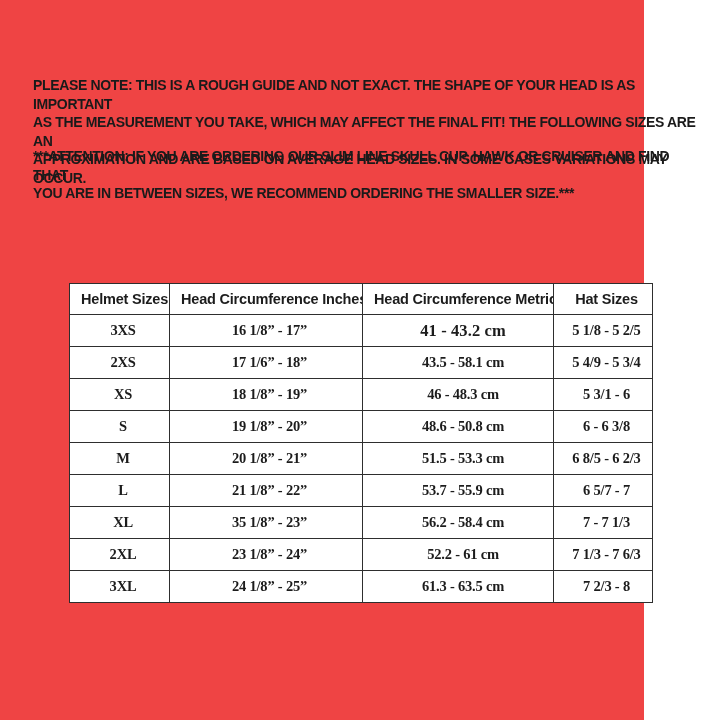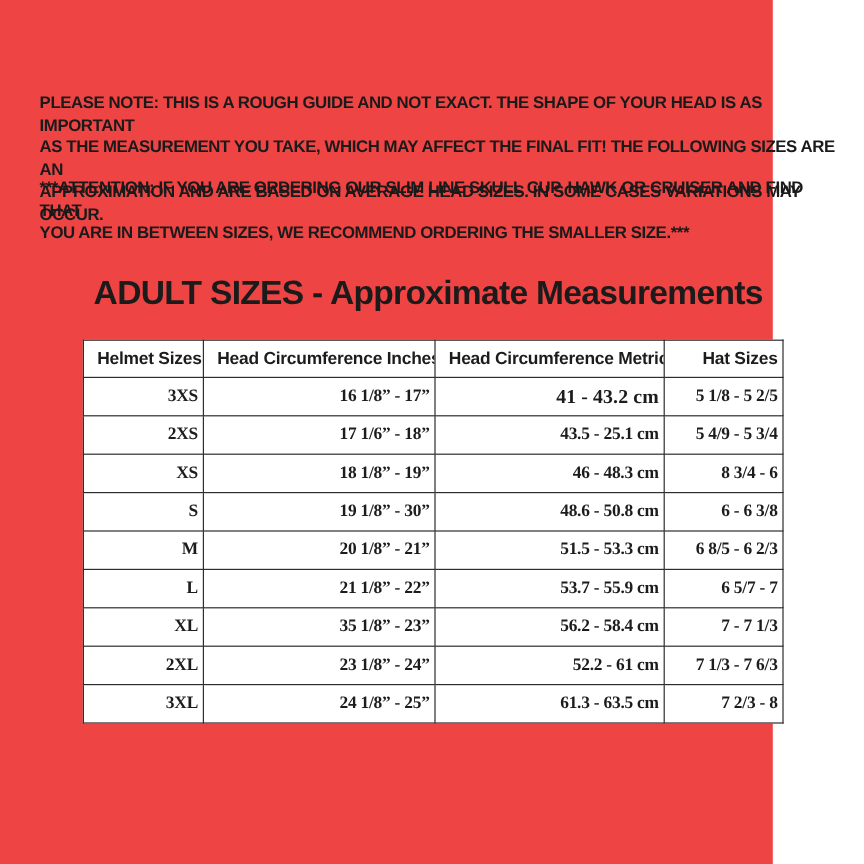--- a/index.html
+++ b/index.html
@@ -52,21 +52,21 @@
     background: #ffffff;
   }
   table.size-chart col.c1 { width: 100px; }
   table.size-chart col.c2 { width: 193px; }
   table.size-chart col.c3 { width: 191px; }
   table.size-chart col.c4 { width: 99px; }
 
   table.size-chart th,
   table.size-chart td {
     border: 1.5px solid #2e2e2e;
-    text-align: right;
+    text-align: center;
     vertical-align: middle;
     padding: 0 4px 0 11px;
     font-size: 14.5px;
     letter-spacing: -0.2px;
     color: #1c1c1c;
     overflow: hidden;
     white-space: nowrap;
   }
   table.size-chart th {
     height: 31px;
@@ -90,21 +90,20 @@
 
 <div class="page">
 
   <p class="note-para">PLEASE NOTE: THIS IS A ROUGH GUIDE AND NOT EXACT. THE SHAPE OF YOUR HEAD IS AS IMPORTANT
 AS THE MEASUREMENT YOU TAKE, WHICH MAY AFFECT THE FINAL FIT! THE FOLLOWING SIZES ARE AN
 APPROXIMATION AND ARE BASED ON AVERAGE HEAD SIZES. IN SOME CASES VARIATIONS MAY OCCUR.</p>
 
   <p class="attention-para">***ATTENTION: IF YOU ARE ORDERING OUR SLIM LINE SKULL CUP, HAWK OR CRUISER AND FIND THAT
 YOU ARE IN BETWEEN SIZES, WE RECOMMEND ORDERING THE SMALLER SIZE.***</p>
 
-  <h1 class="chart-title">ADULT SIZES - Approximate Measurements</h1>
 
   <table class="size-chart">
     <colgroup>
       <col class="c1">
         <col class="c2">
         <col class="c3">
         <col class="c4">
     </colgroup>
     <thead>
       <tr>
@@ -117,32 +116,32 @@
     <tbody>
       <tr>
         <td>3XS</td>
         <td>16 1/8” - 17”</td>
         <td class="metric-cell bold-metric">41 - 43.2 cm</td>
         <td>5 1/8 - 5 2/5</td>
       </tr>
       <tr>
         <td>2XS</td>
         <td>17 1/6” - 18”</td>
-        <td class="metric-cell">43.5 - 25.1 cm</td>
+        <td class="metric-cell">43.5 - 58.1 cm</td>
         <td>5 4/9 - 5 3/4</td>
       </tr>
       <tr>
         <td>XS</td>
         <td>18 1/8” - 19”</td>
         <td class="metric-cell">46 - 48.3 cm</td>
-        <td>8 3/4 - 6</td>
+        <td>5 3/1 - 6</td>
       </tr>
       <tr>
         <td>S</td>
-        <td>19 1/8” - 30”</td>
+        <td>19 1/8” - 20”</td>
         <td class="metric-cell">48.6 - 50.8 cm</td>
         <td>6 - 6 3/8</td>
       </tr>
       <tr>
         <td>M</td>
         <td>20 1/8” - 21”</td>
         <td class="metric-cell">51.5 - 53.3 cm</td>
         <td>6 8/5 - 6 2/3</td>
       </tr>
       <tr>

